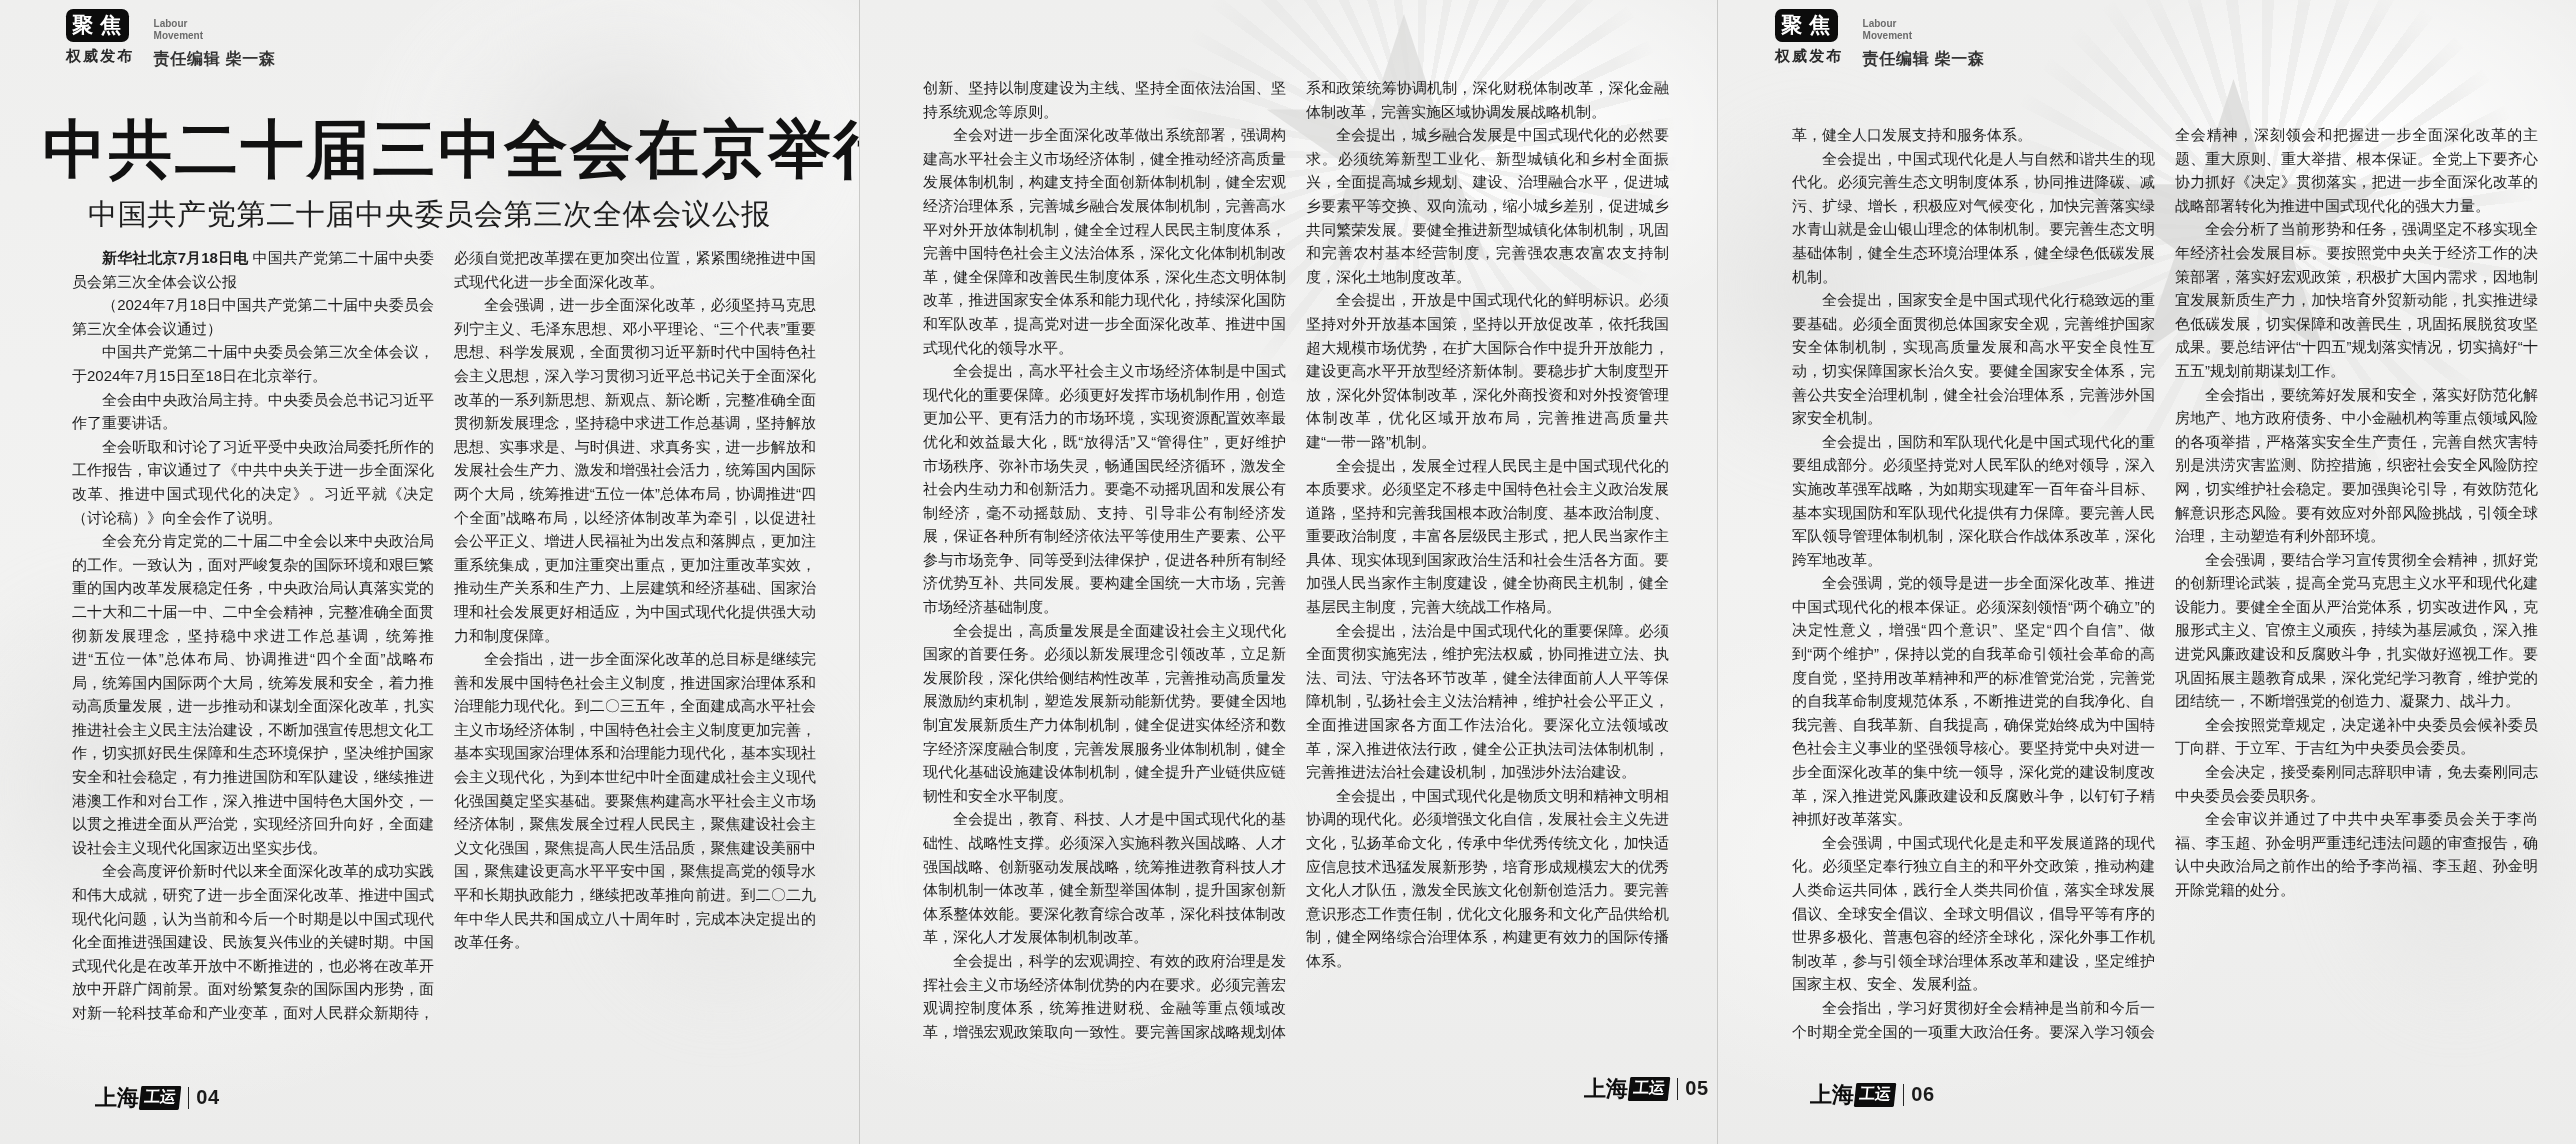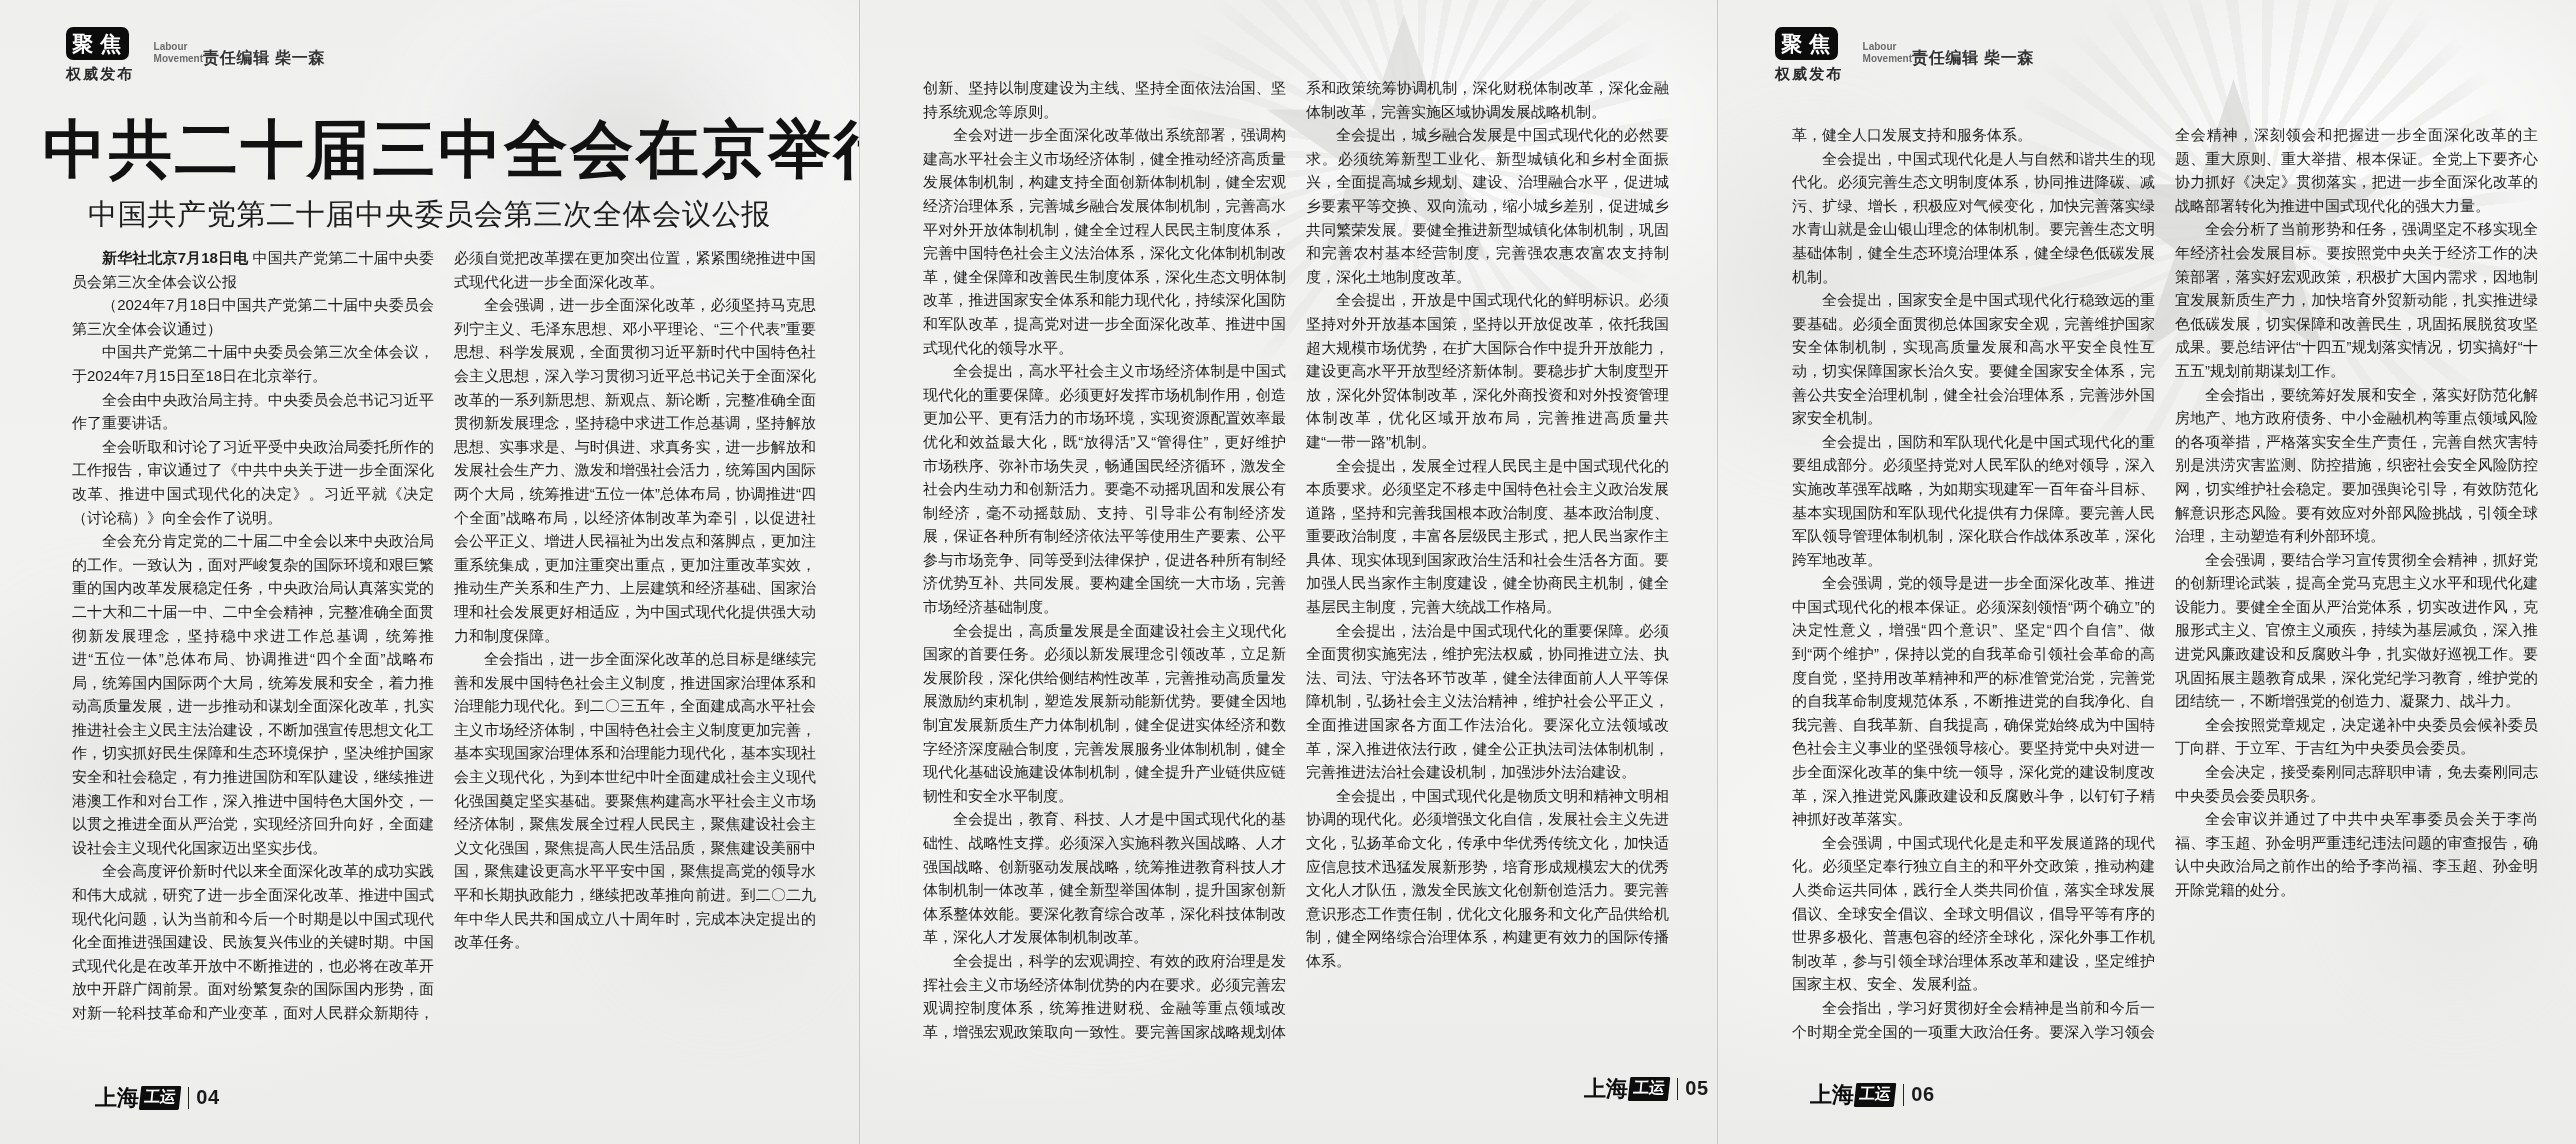--- a/index.html
+++ b/index.html
@@ -29,34 +29,34 @@
     -webkit-mask-image:radial-gradient(circle,#000 0%,#000 60%,transparent 72%);
             mask-image:radial-gradient(circle,#000 0%,#000 60%,transparent 72%);
     opacity:.55;
   }
   .wm-star{
     background:#dddddc;opacity:.8;
     clip-path:polygon(50% 0%,61% 35%,98% 35%,68% 57%,79% 91%,50% 70%,21% 91%,32% 57%,2% 35%,39% 35%);
   }
 
   
-  .masthead{position:absolute;top:27px;display:flex;align-items:flex-start;}
+  .masthead{position:absolute;top:4px;display:flex;align-items:center;}
   .mh-left{width:74px;display:flex;flex-direction:column;align-items:flex-start;}
   .focus-box{
     width:63px;height:33px;background:#0c0c0c;border-radius:7.2px;
     color:#fff;font-weight:bold;font-size:21px;letter-spacing:7.2px;
     display:flex;align-items:center;justify-content:center;
     font-family:"Liberation Serif",serif;padding-left:5.7px;box-sizing:border-box;
   }
   .authority{
     margin-top:5px;font-family:"Liberation Serif",serif;font-weight:bold;
     font-size:15px;color:#2a2a2a;letter-spacing:2.1px;white-space:nowrap;
   }
   .mh-divider{width:2.1px;background:#111;margin:0 7.2px 0 4.3px;}
-  .mh-right{display:flex;flex-direction:row;justify-content:flex-start;padding-top:14.3px;}
+  .mh-right{display:flex;flex-direction:column;justify-content:flex-start;padding-top:14.3px;}
   .mh-english{font-size:10px;color:#6b6b6b;line-height:12px;font-weight:bold;}
   .mh-editor{margin-top:7.2px;font-size:16px;font-weight:bold;color:#333;letter-spacing:0.7px;}
 
   
   .headline{
     position:absolute;left:43px;width:773px;top:107px;text-align:center;
     font-family:"Liberation Serif",serif;font-weight:900;color:#111;
     font-size:63px;letter-spacing:2.9px;white-space:nowrap;
   }
   .subhead{

